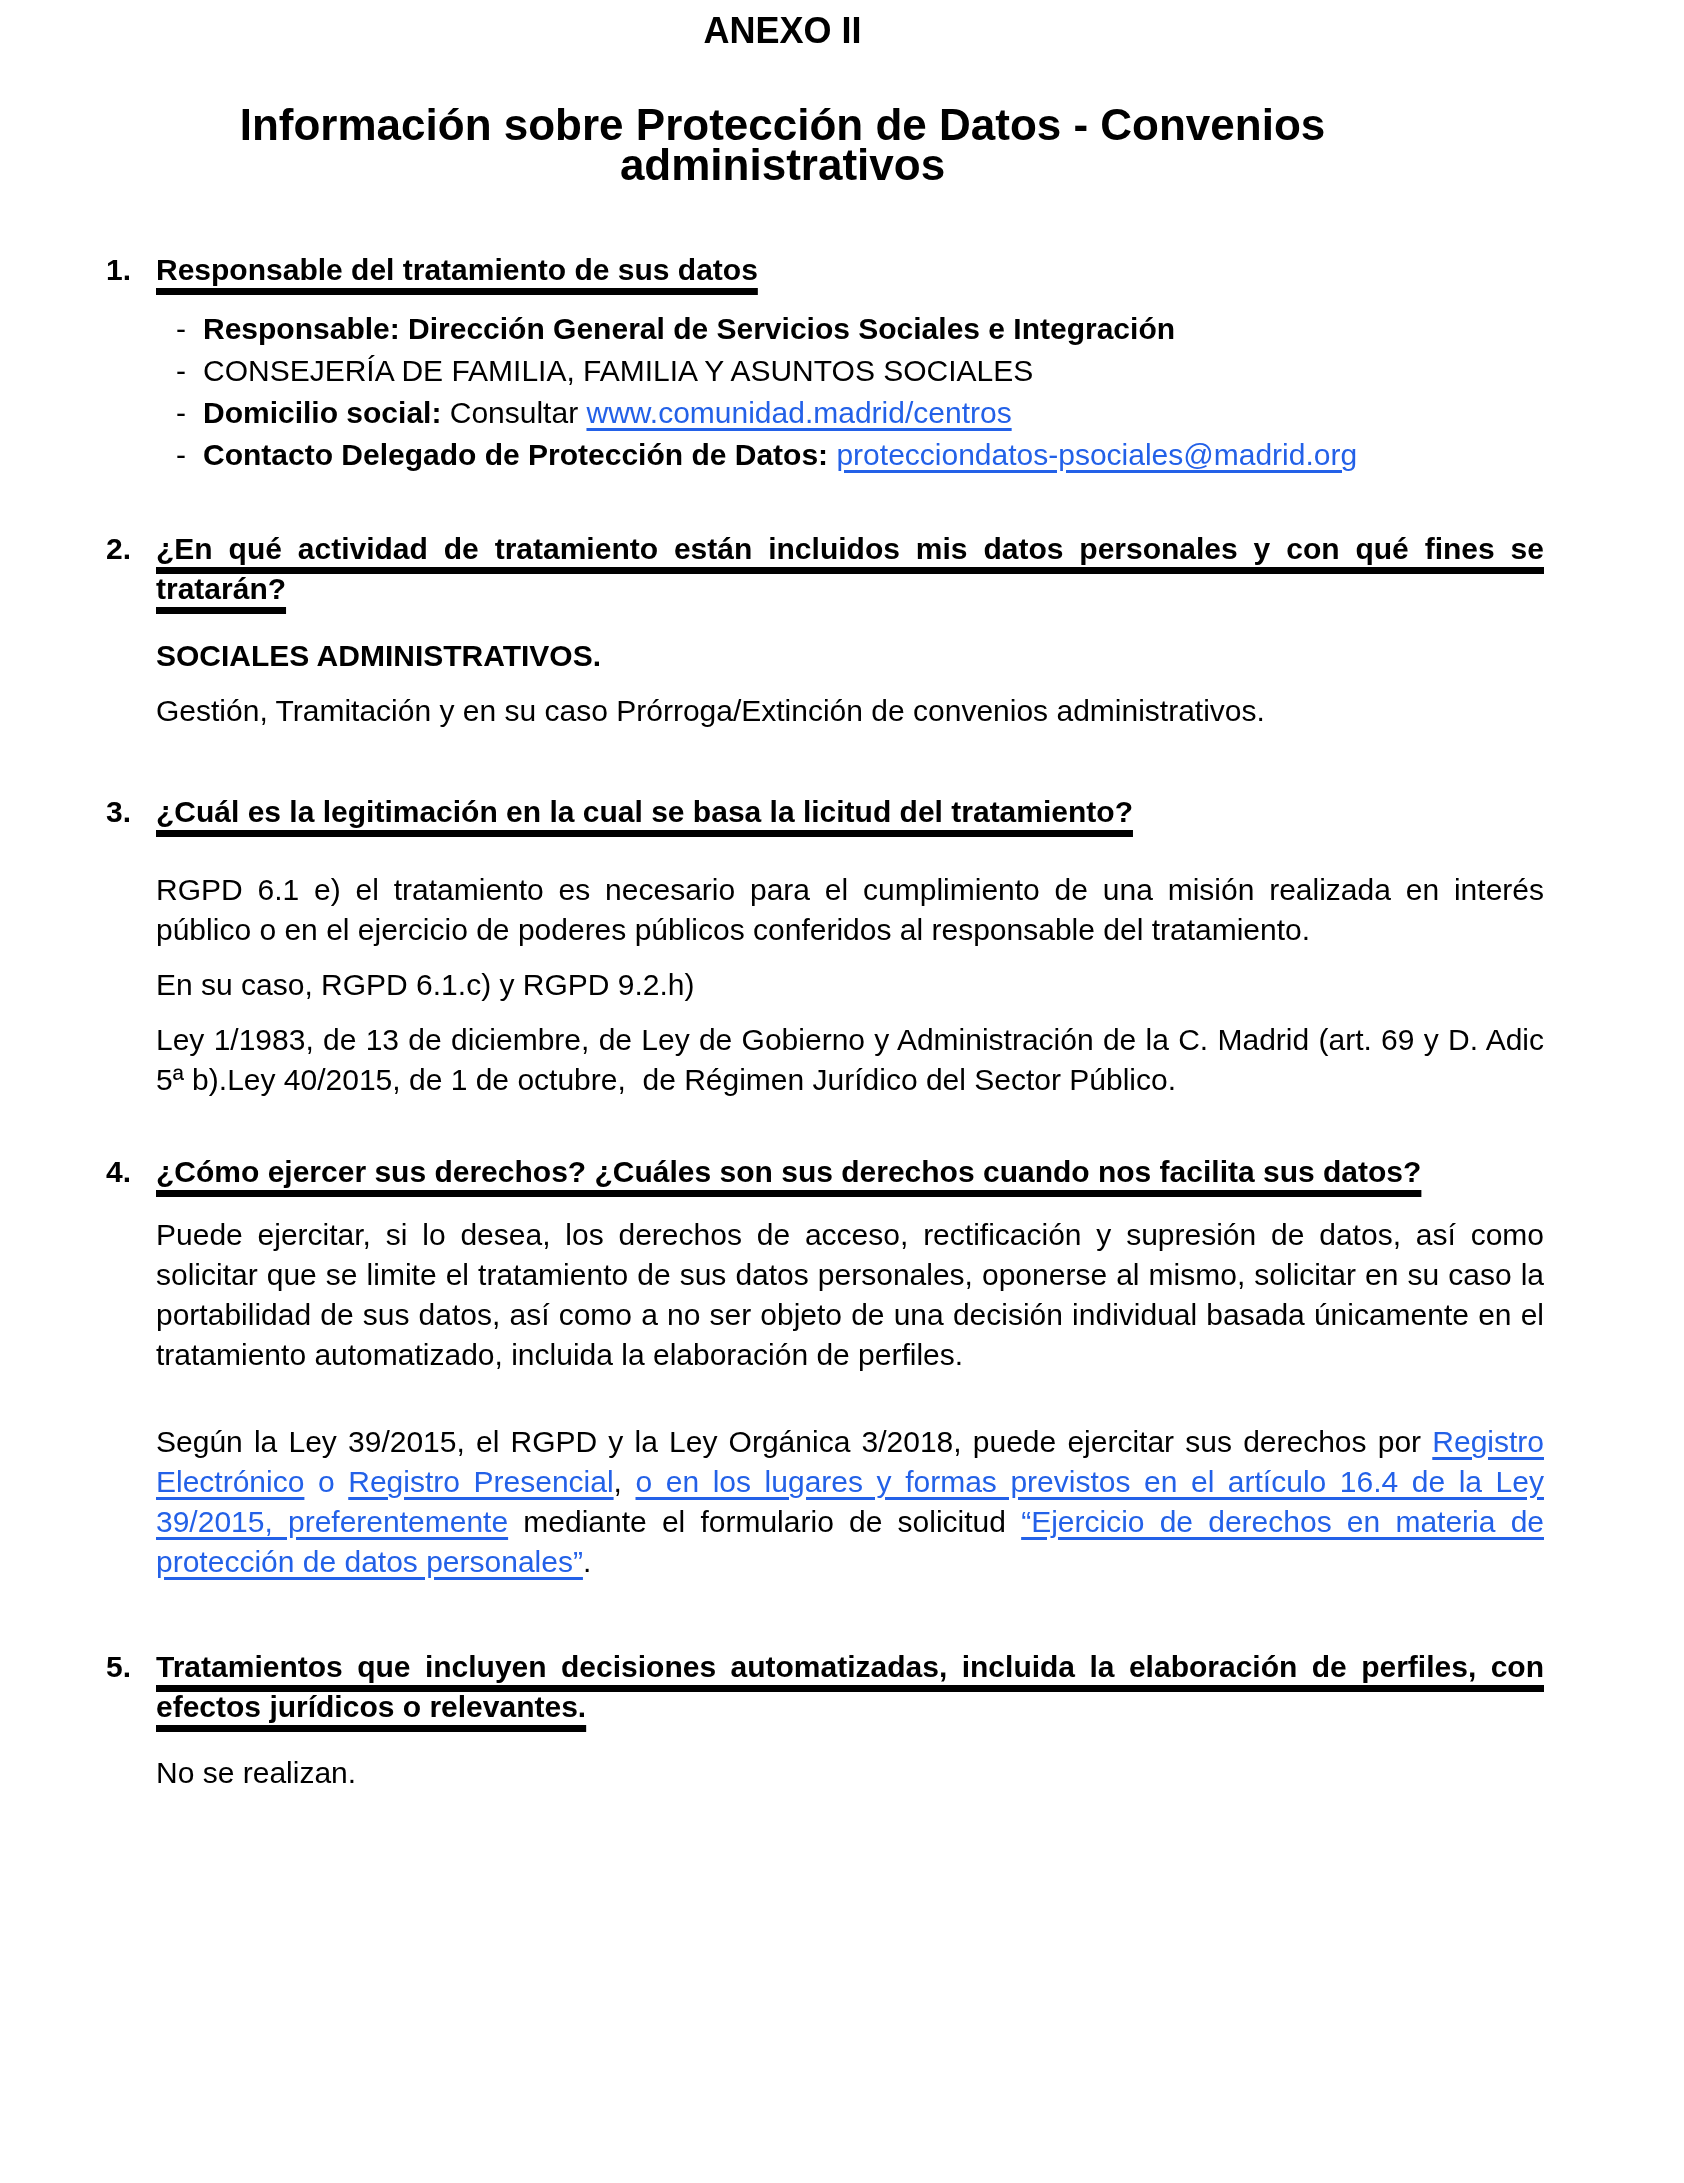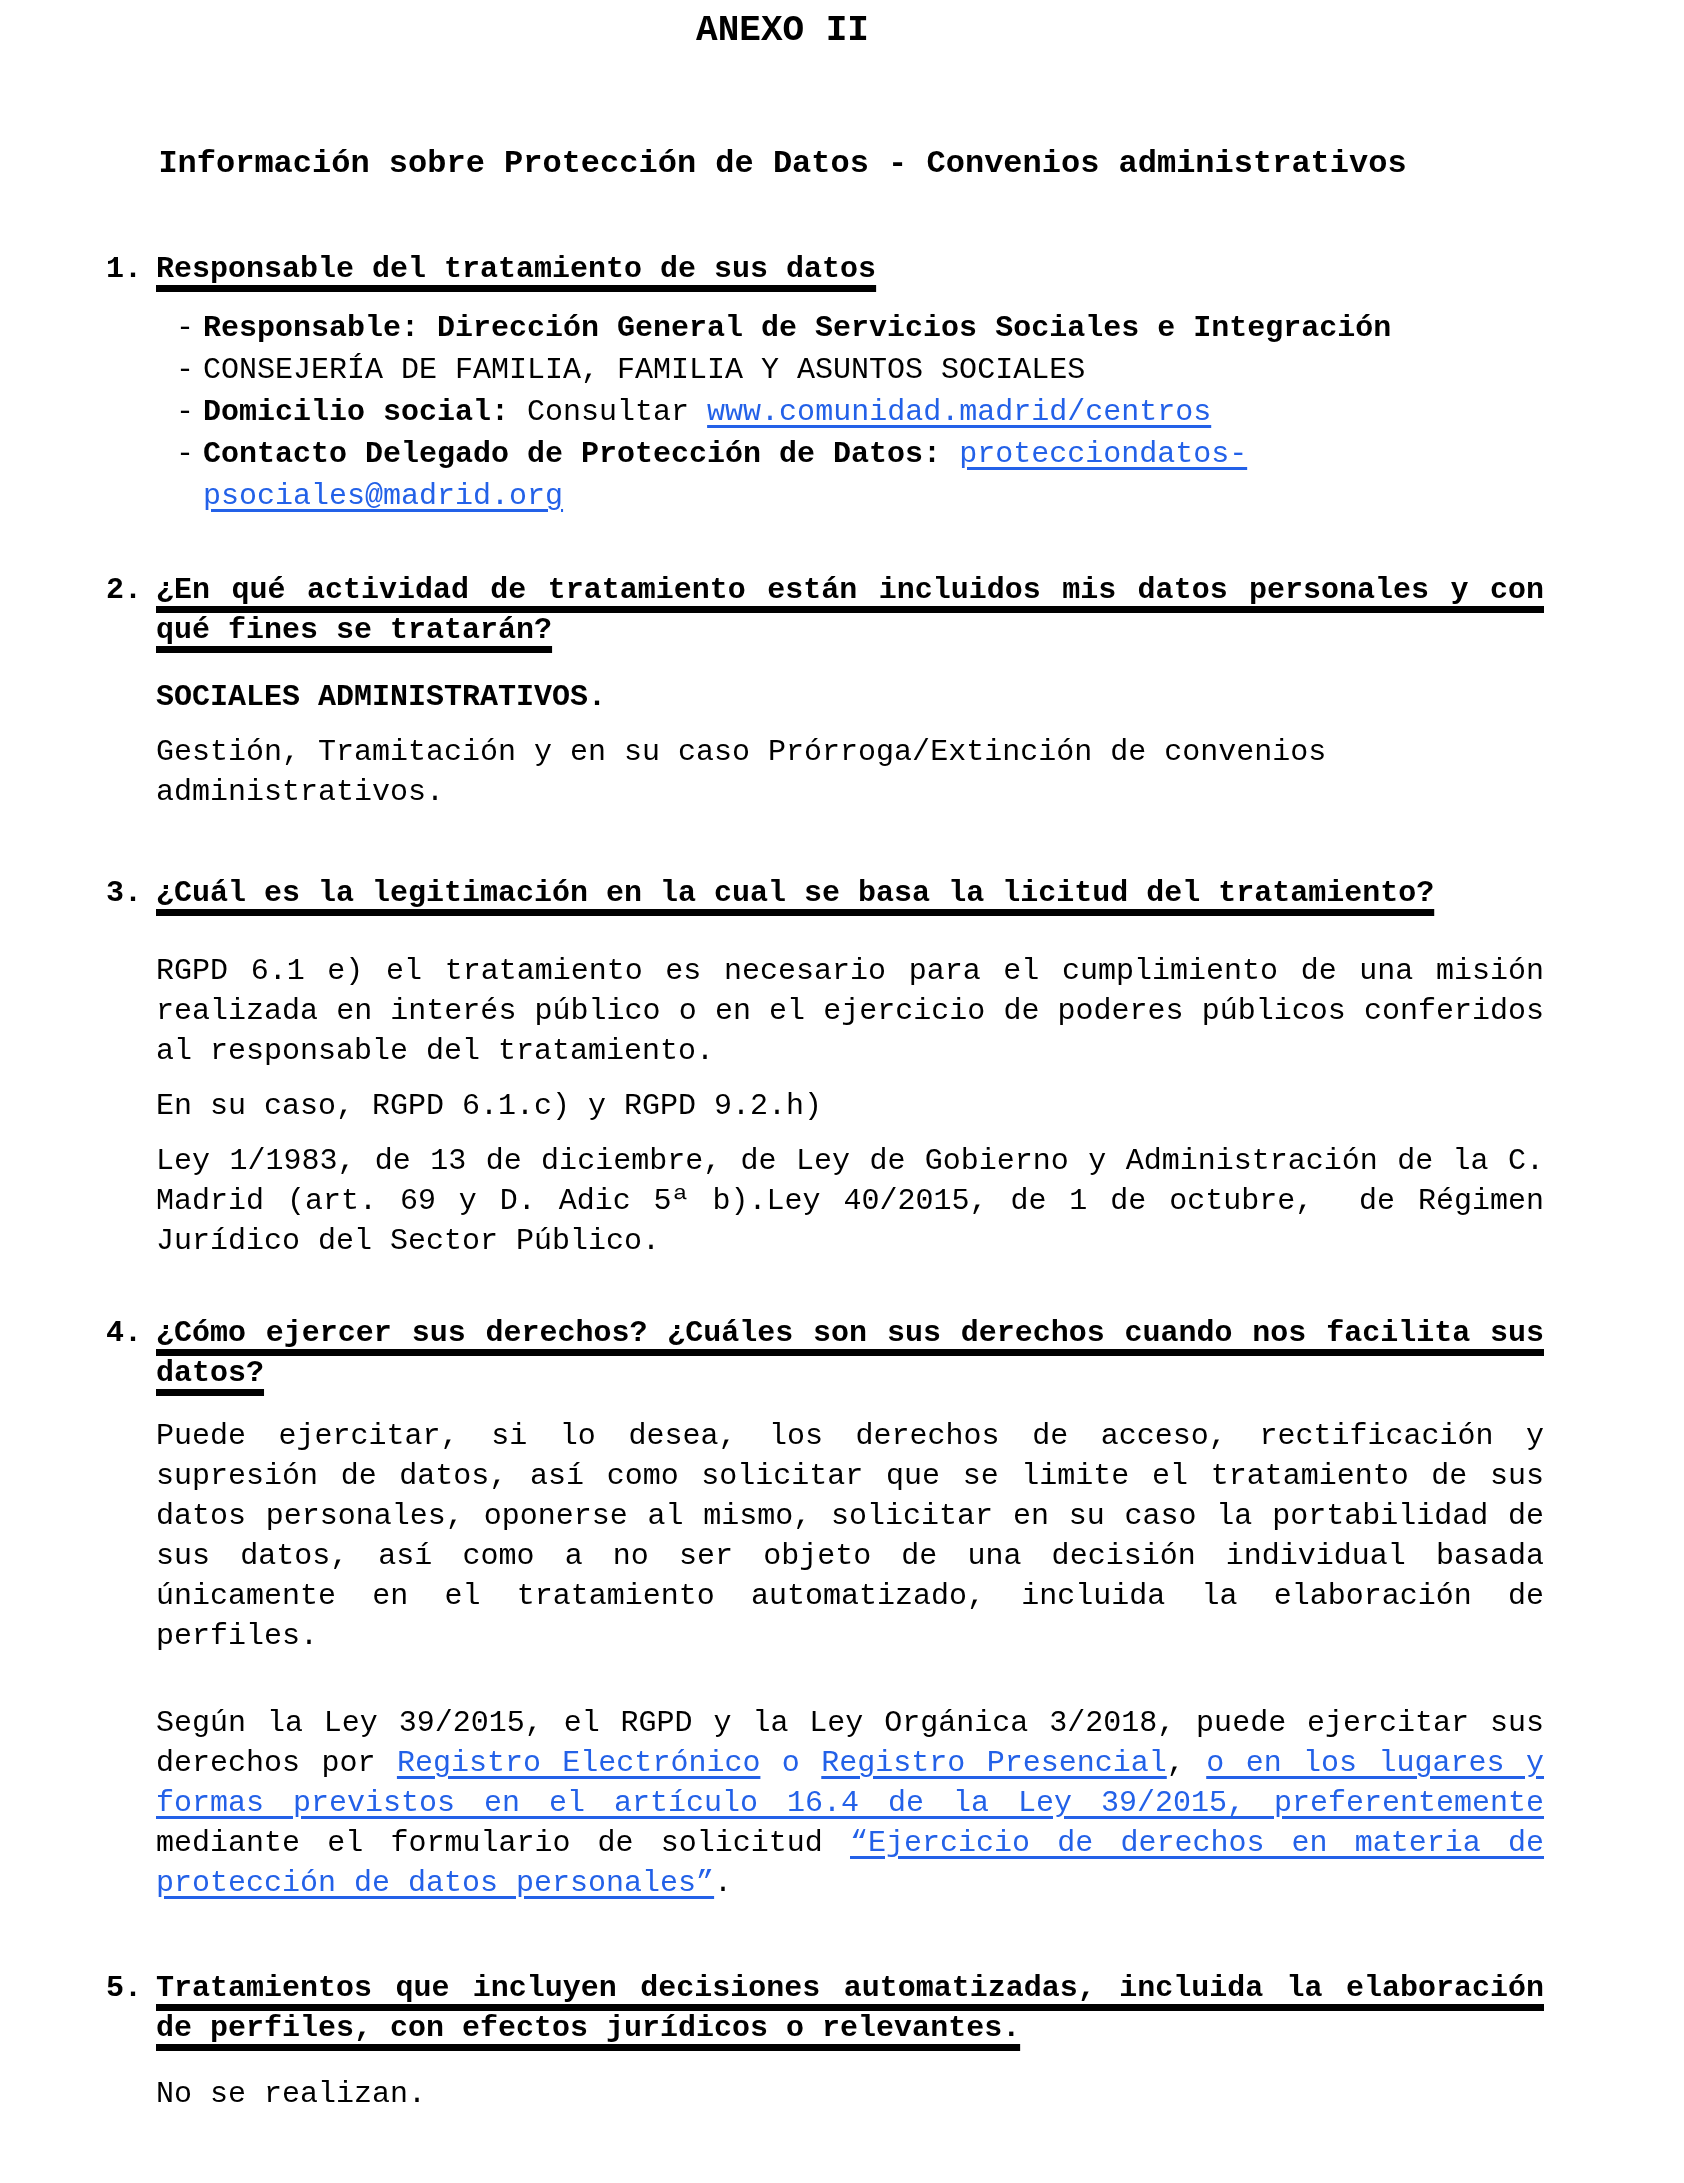--- a/index.html
+++ b/index.html
@@ -8,37 +8,37 @@
     --paper:#FFFFFF;
   }
   html,body{margin:0;padding:0;background:#ffffff;}
   .page{
     position:relative;
     width:1663px;
     height:2183px;
     box-sizing:border-box;
     background:var(--paper);
     color:var(--ink);
-    font-family:Liberation Mono, monospace;
+    font-family:Liberation Sans, sans-serif;
     font-size:30px;
     padding:9px 119px 0 106px;
     overflow:hidden;
   }
   
   .title-block{width:1353px;text-align:center;}
   .doc-title{
     font-size:36px;
     font-weight:bold;
     line-height:43px;
   }
   .doc-subtitle{
-    font-size:32px;
+    font-size:44px;
     font-weight:bold;
     line-height:40px;
-    margin-top:92px;
+    margin-top:53px;
   }
   
   .section-head{display:flex;align-items:flex-start;}
   .num{
     width:50px;
     flex-shrink:0;
     font-weight:bold;
     line-height:40px;
   }
   .head-text{

